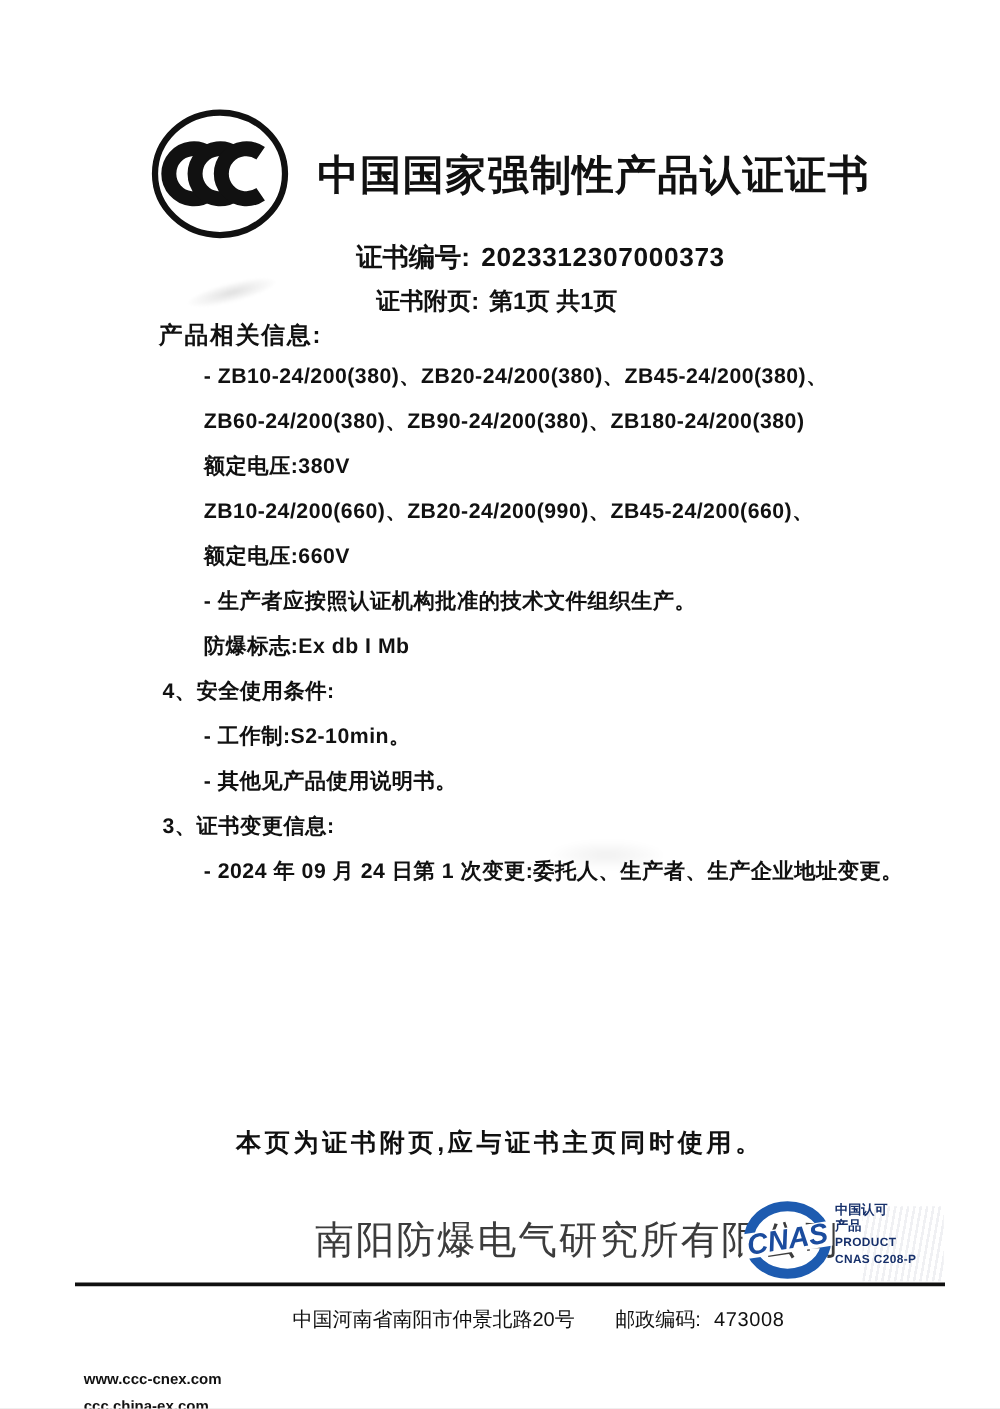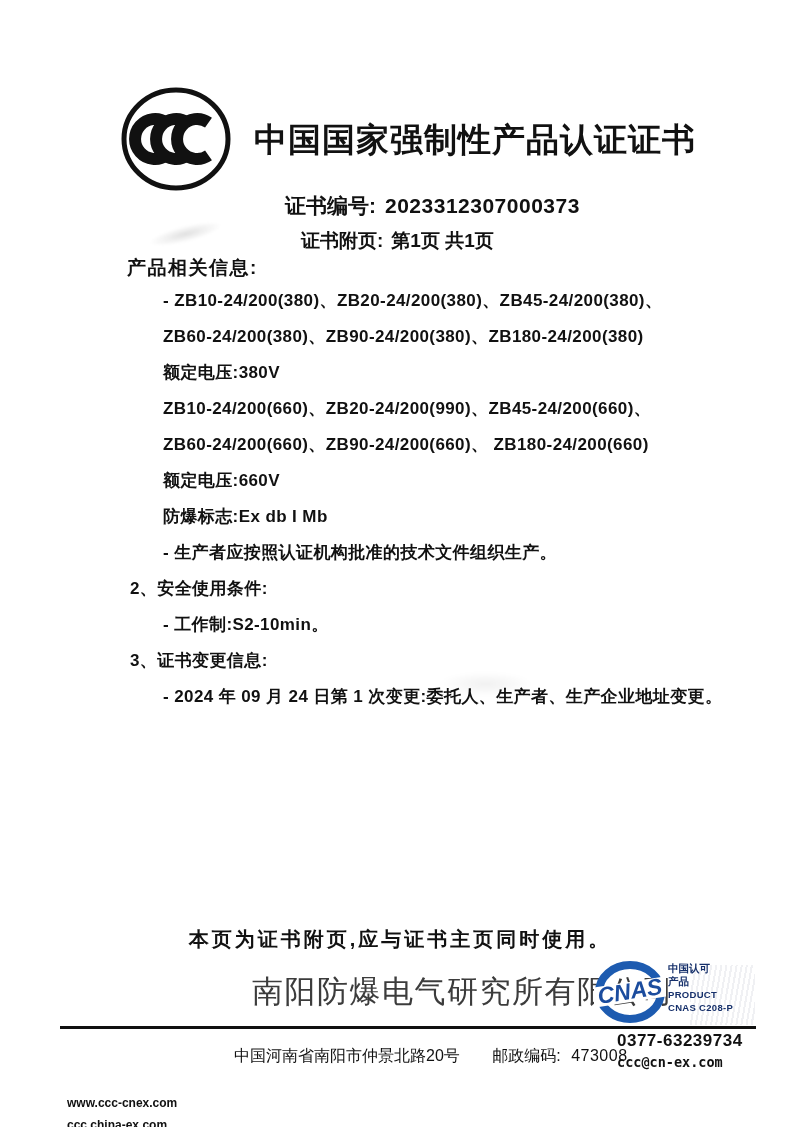--- a/index.html
+++ b/index.html
@@ -25,21 +25,21 @@
   }
   .body-lines {
     position:absolute; left:130px; top:283px; width:630px;
     font-size:17px; font-weight:600; letter-spacing:0.4px;
   }
   .body-lines .line { line-height:36px; white-space:nowrap; }
   .body-lines .indent-2 { padding-left:33px; }
   
   .page-note {
     position:absolute; left:0; top:901px; width:100%;
-    text-align:center; font-size:20px; font-weight:600; letter-spacing:3px;margin-top:25px;
+    text-align:center; font-size:20px; font-weight:600; letter-spacing:3px;
   }
   
   .cnex-logo {
     position:absolute; left:118px; top:962px; width:118px; height:64px;
     border-radius:50%;
     background:linear-gradient(178deg,#e5231b 0%,#e5231b 46%,#ef6a16 62%,#f9a01b 100%);
     display:flex; align-items:center; justify-content:center;
     box-shadow:inset 0 -3px 6px rgba(160,60,0,.35);
   }
   .cnex-text {
@@ -103,26 +103,26 @@
     <span>证书附页:</span><span class="val">第1页 共1页</span>
   </div>
 
   <div class="section-heading">产品相关信息:</div>
 
   <div class="body-lines">
     <div class="line indent-2">- ZB10-24/200(380)、ZB20-24/200(380)、ZB45-24/200(380)、</div>
     <div class="line indent-2">ZB60-24/200(380)、ZB90-24/200(380)、ZB180-24/200(380)</div>
     <div class="line indent-2">额定电压:380V</div>
     <div class="line indent-2">ZB10-24/200(660)、ZB20-24/200(990)、ZB45-24/200(660)、</div>
-    <div class="line indent-2">ZB60-24/200(660)、ZB90-24/200(660)、 ZB180-24/200(660)</div>
     <div class="line indent-2">额定电压:660V</div>
+    <div class="line indent-2">- 生产者应按照认证机构批准的技术文件组织生产。</div>
     <div class="line indent-2">防爆标志:Ex db I Mb</div>
-    <div class="line indent-2">- 生产者应按照认证机构批准的技术文件组织生产。</div>
-    <div class="line indent-1">2、安全使用条件:</div>
+    <div class="line indent-1">4、安全使用条件:</div>
     <div class="line indent-2">- 工作制:S2-10min。</div>
+    <div class="line indent-2">- 其他见产品使用说明书。</div>
     <div class="line indent-1">3、证书变更信息:</div>
     <div class="line indent-2">- 2024 年 09 月 24 日第 1 次变更:委托人、生产者、生产企业地址变更。</div>
   </div>
 
   <div class="page-note">本页为证书附页,应与证书主页同时使用。</div>
 
   <div class="company-name">南阳防爆电气研究所有限公司</div>
 
   <div class="cnas-logo">
     <svg width="72" height="68" viewBox="0 0 72 68">
@@ -144,22 +144,18 @@
     <div>www.ccc-cnex.com</div>
     <div>ccc.china-ex.com</div>
   </div>
 
   <div class="foot-mid">
     <span>中国河南省南阳市仲景北路20号</span>
     <span class="post-label">邮政编码:</span>
     <span class="post-val">473008</span>
   </div>
 
-  <div class="foot-right">
-    <div class="phone">0377-63239734</div>
-    <div class="email">ccc@cn-ex.com</div>
-  </div>
 
   <div class="smudge smudge-1"></div>
   <div class="smudge smudge-2"></div>
   <div class="smudge smudge-3"></div>
 
 </div>
 
 </body></html>

